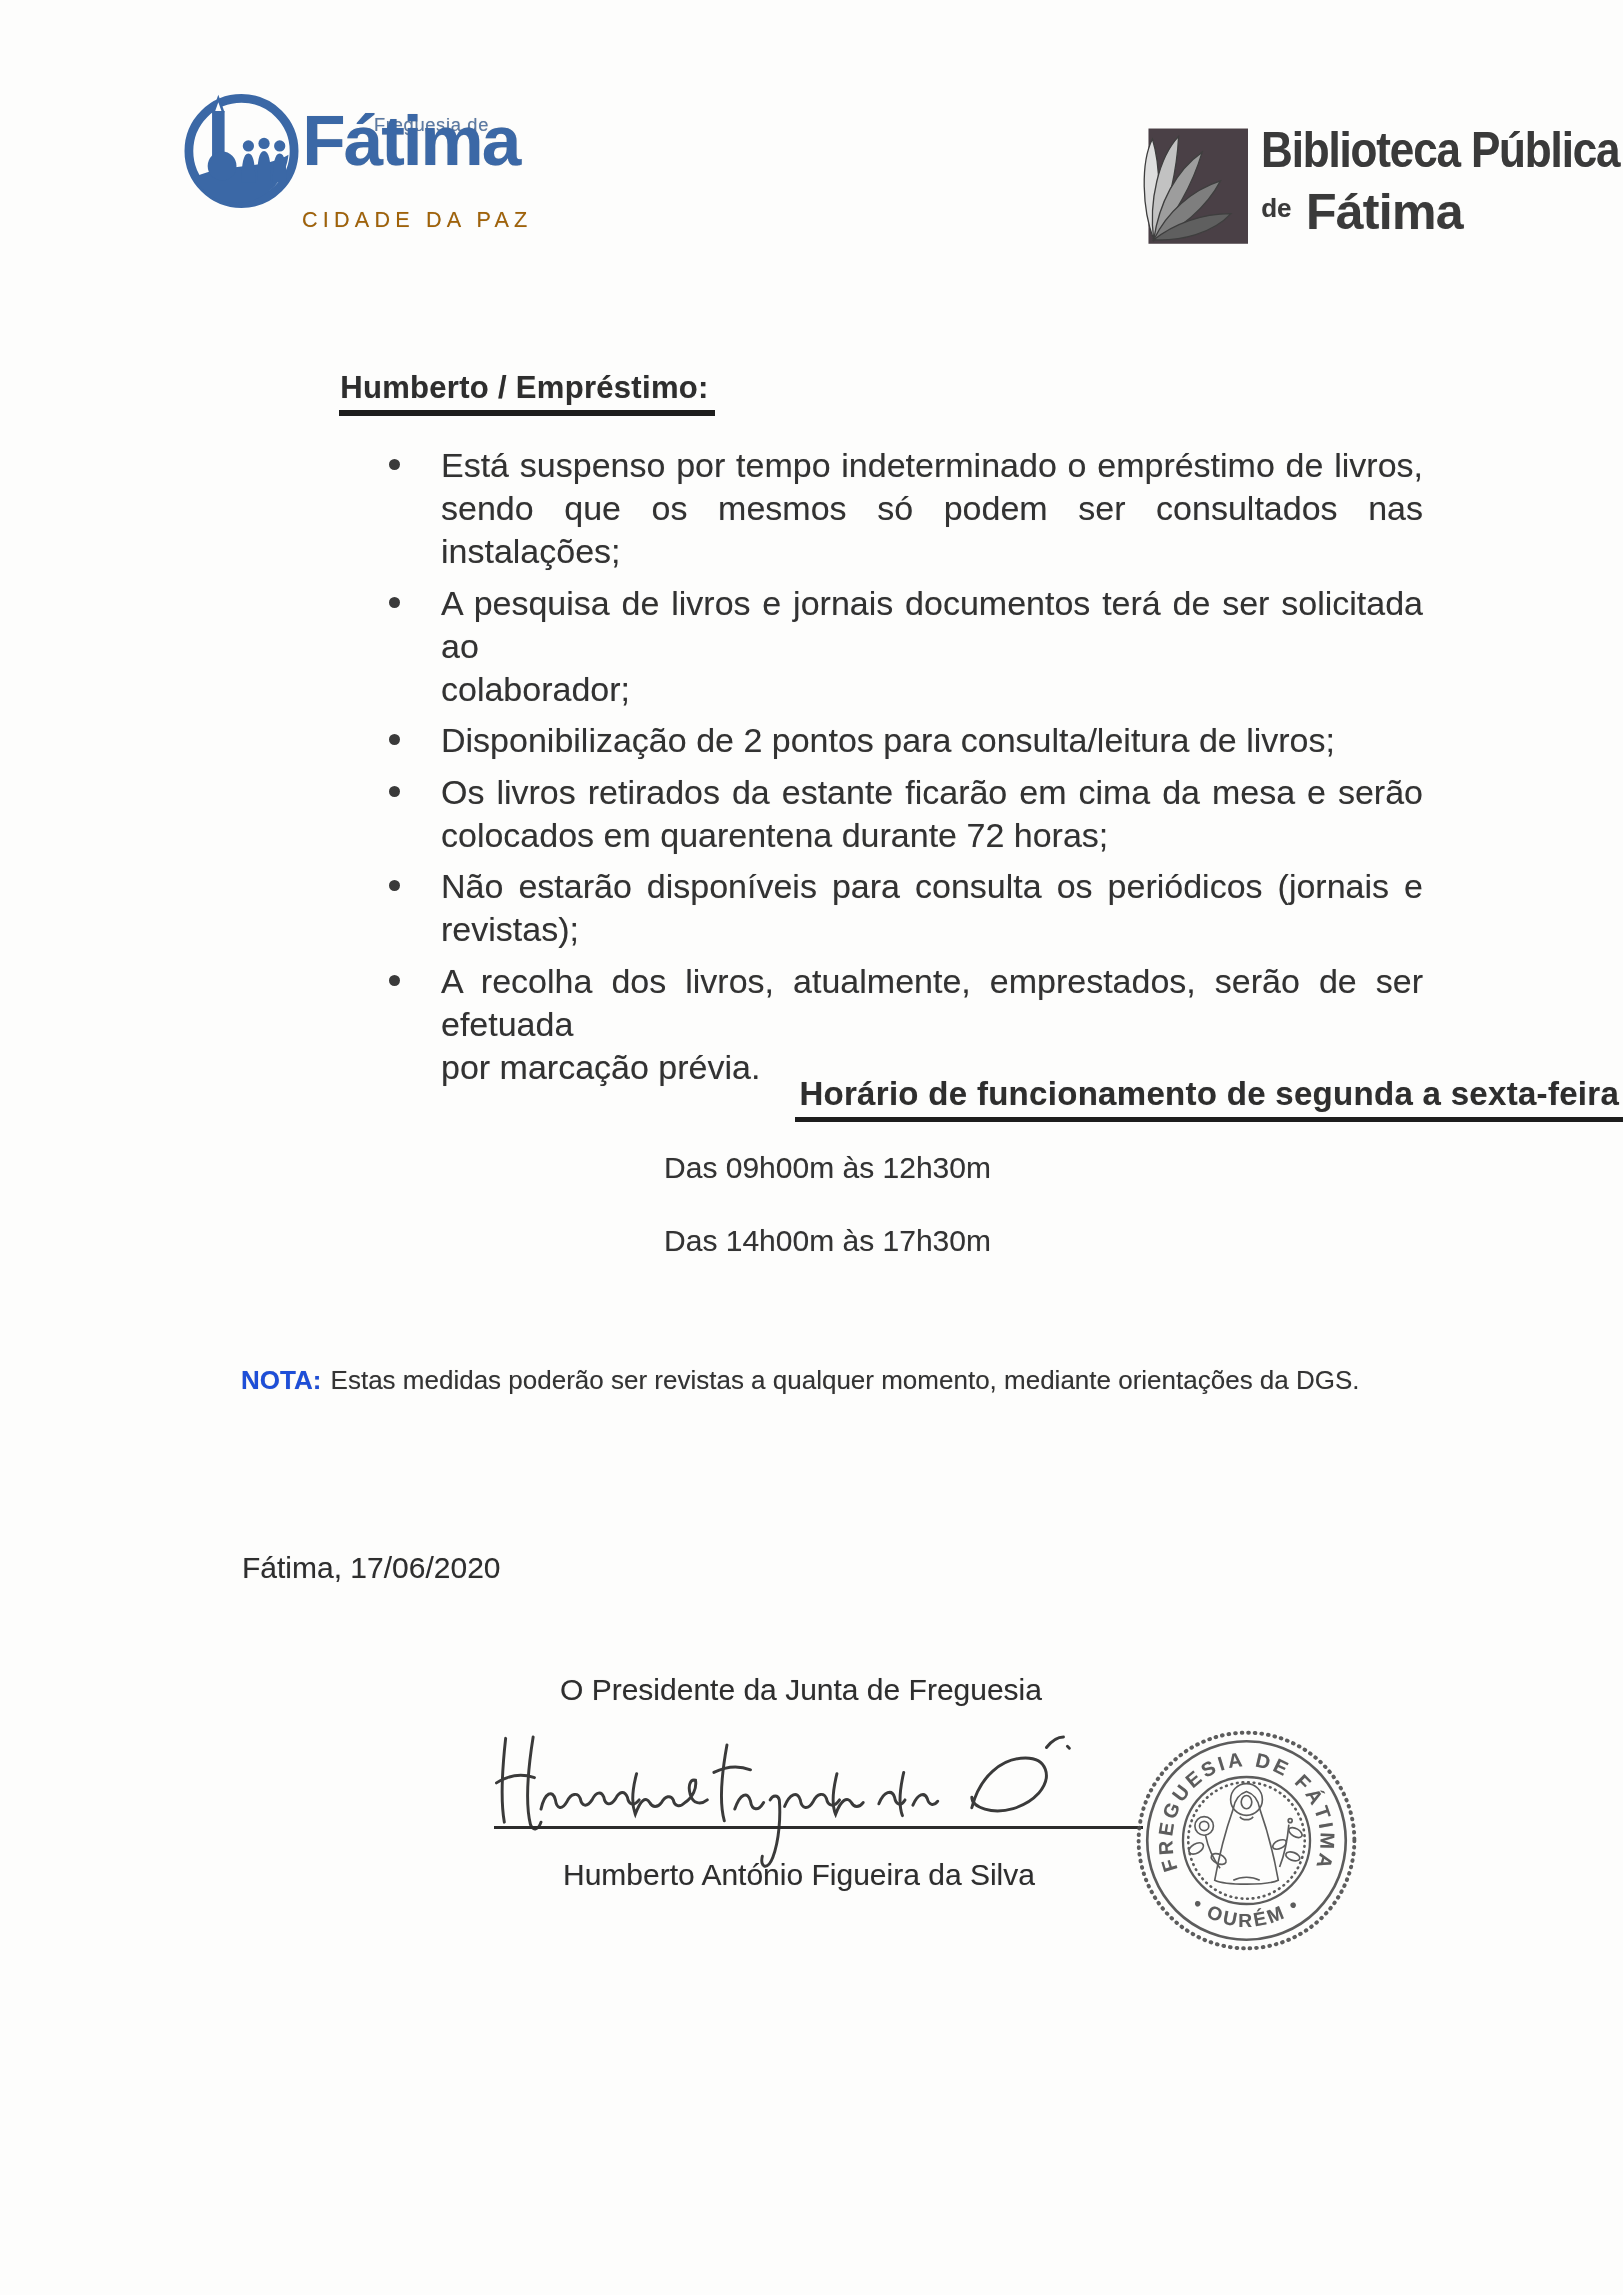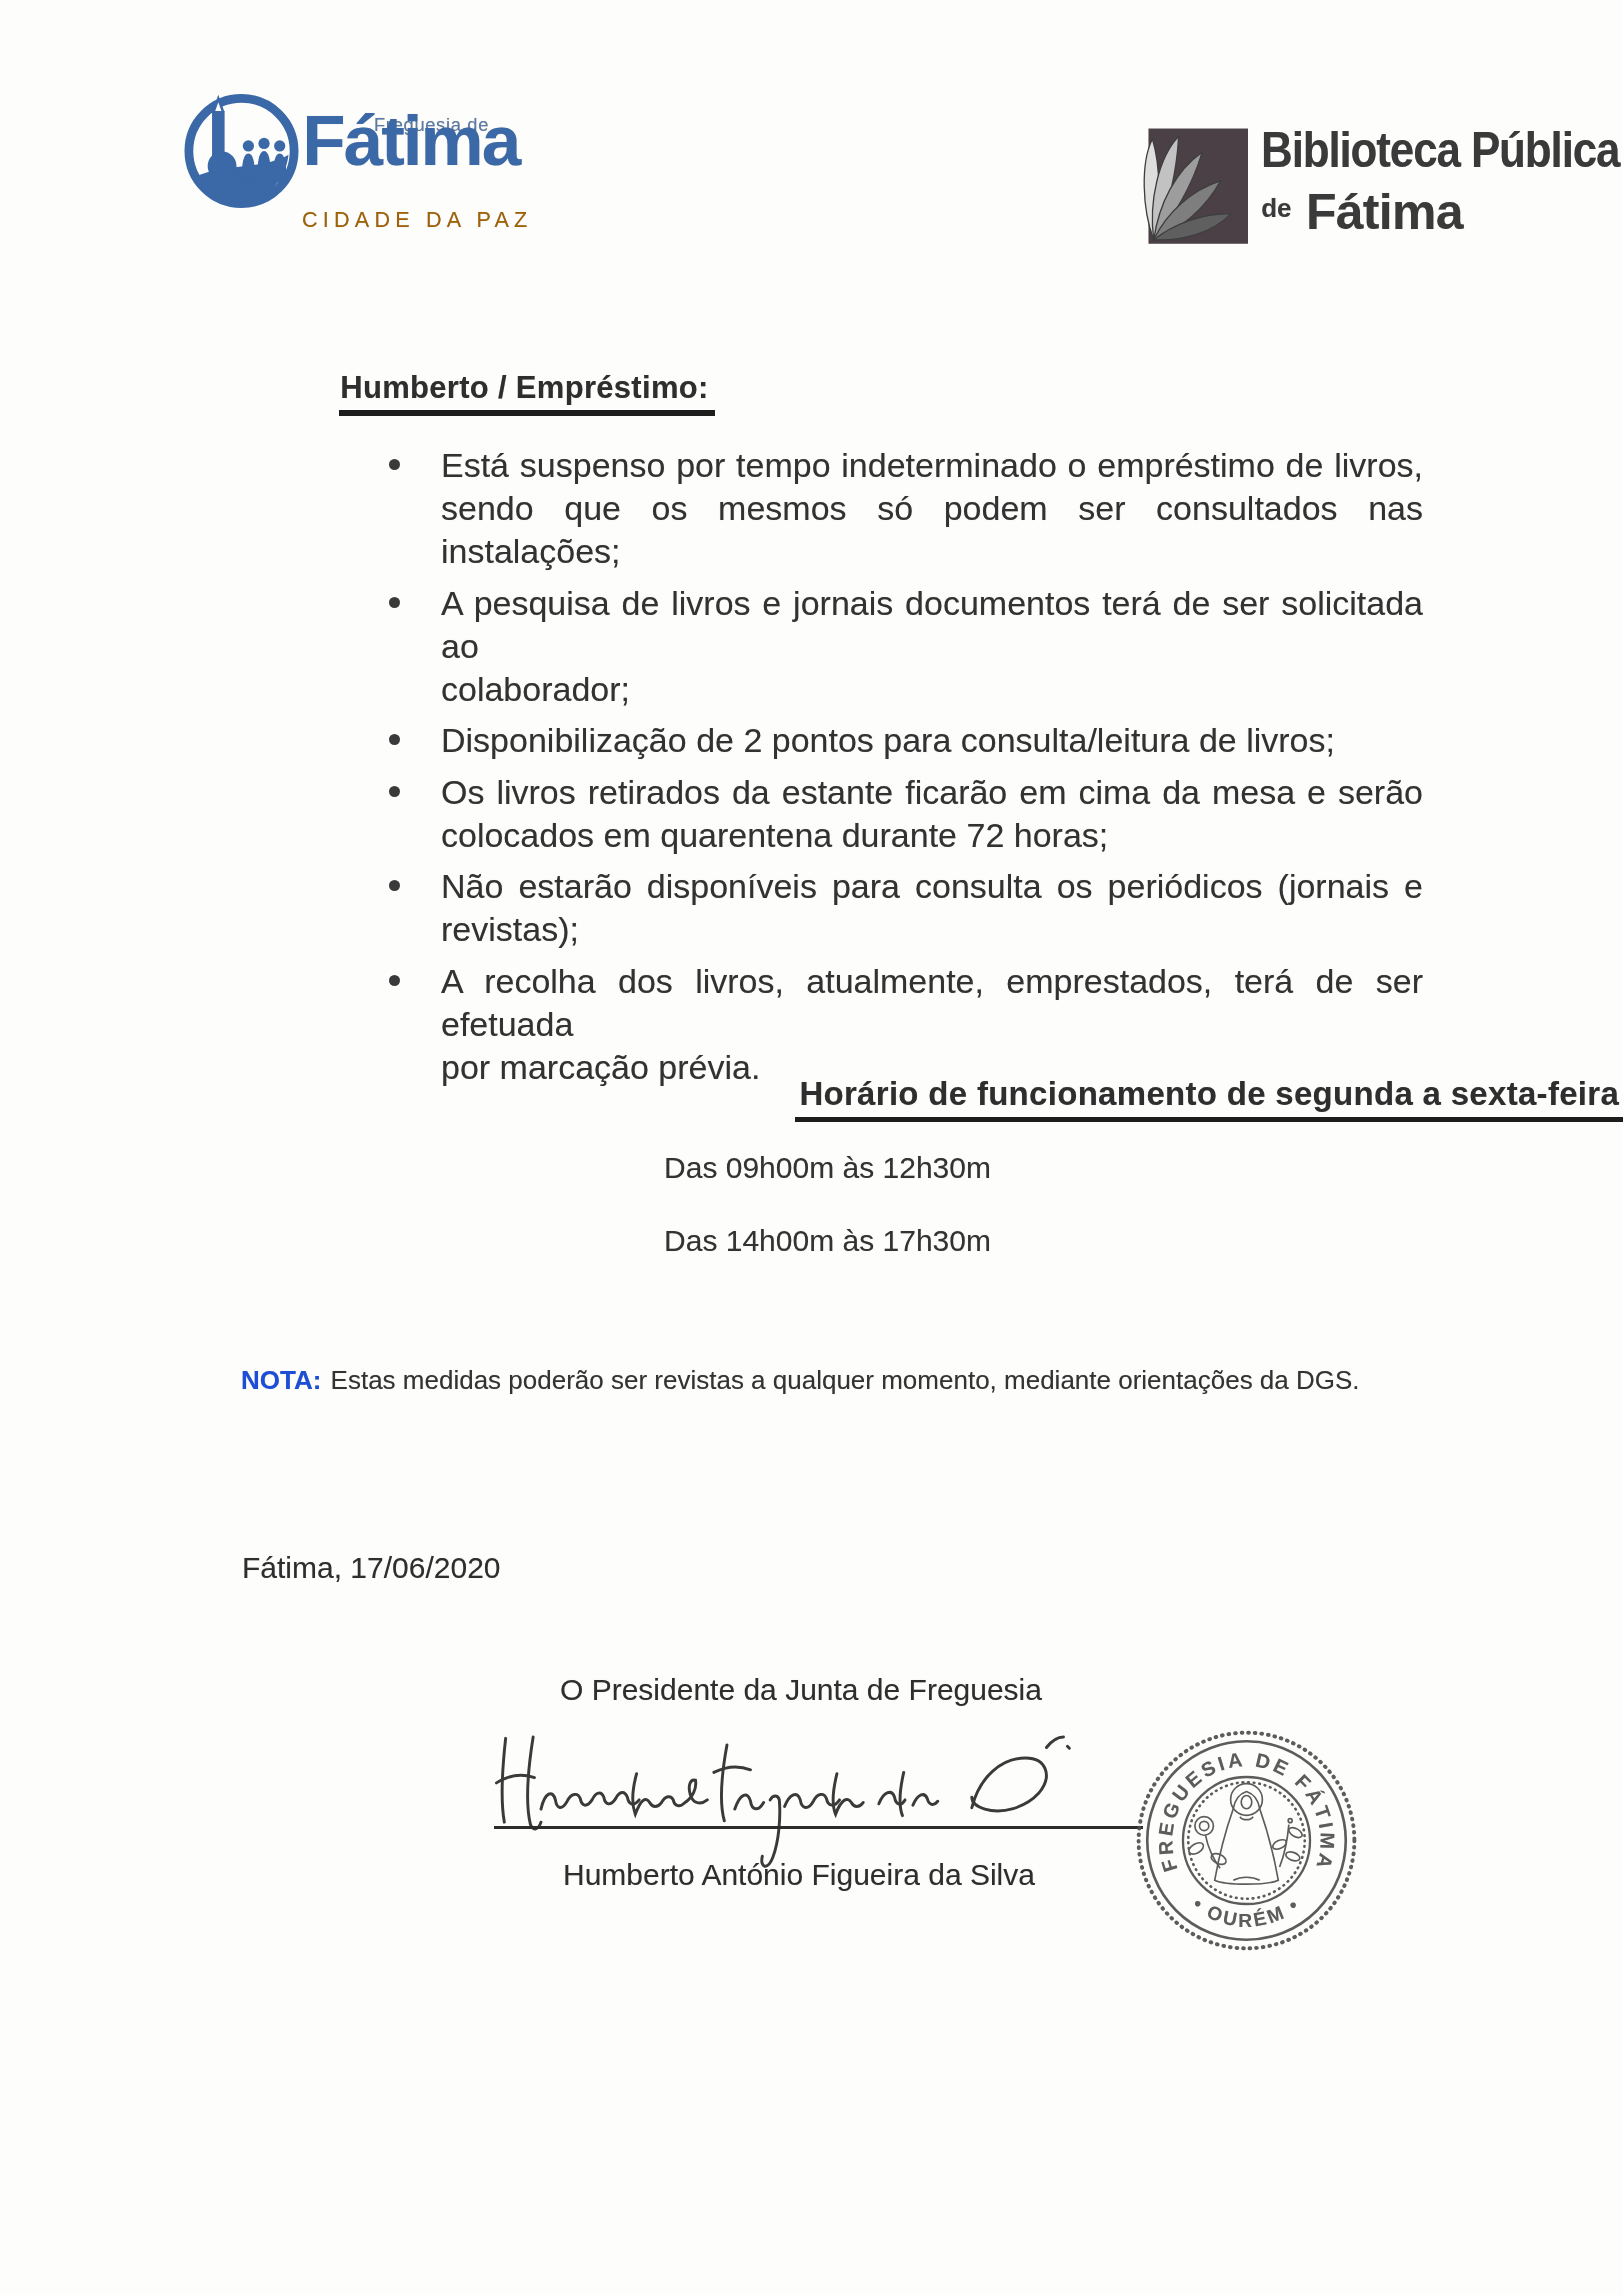--- a/index.html
+++ b/index.html
@@ -112,21 +112,21 @@
     </li>
     <li>
       <span class="jline">Os livros retirados da estante ficarão em cima da mesa e serão</span>
       <span class="lline">colocados em quarentena durante 72 horas;</span>
     </li>
     <li>
       <span class="jline">Não estarão disponíveis para consulta os periódicos (jornais e</span>
       <span class="lline">revistas);</span>
     </li>
     <li>
-      <span class="jline">A recolha dos livros, atualmente, emprestados, terá de ser efetuada</span>
+      <span class="jline">A recolha dos livros, atualmente, emprestados, serão de ser efetuada</span>
       <span class="lline">por marcação prévia.</span>
     </li>
   </ul>
 
   <div class="h2">
     <span>Horário de funcionamento de segunda a sexta-feira</span>
   </div>
   <div class="time time1">Das 09h00m às 12h30m</div>
   <div class="time time2">Das 14h00m às 17h30m</div>
 

